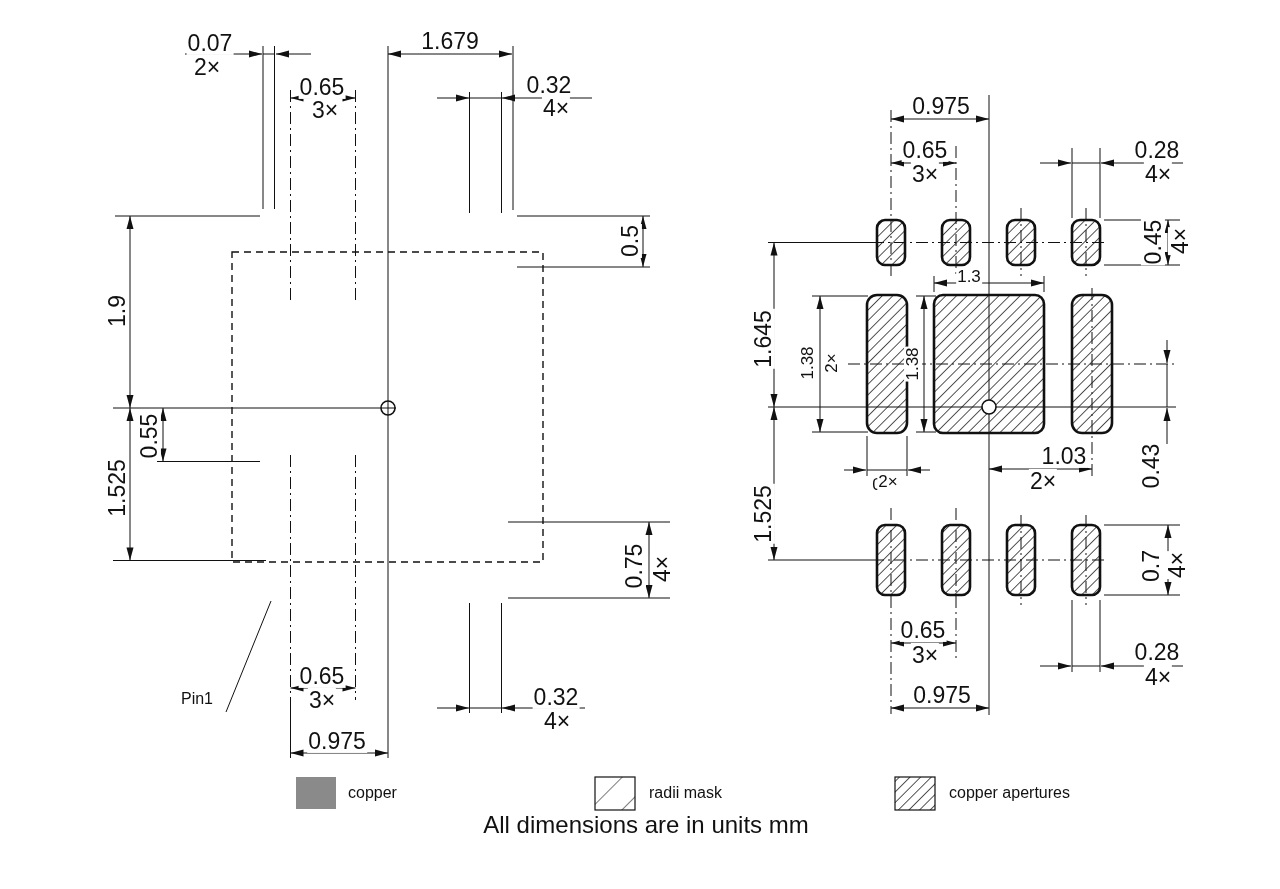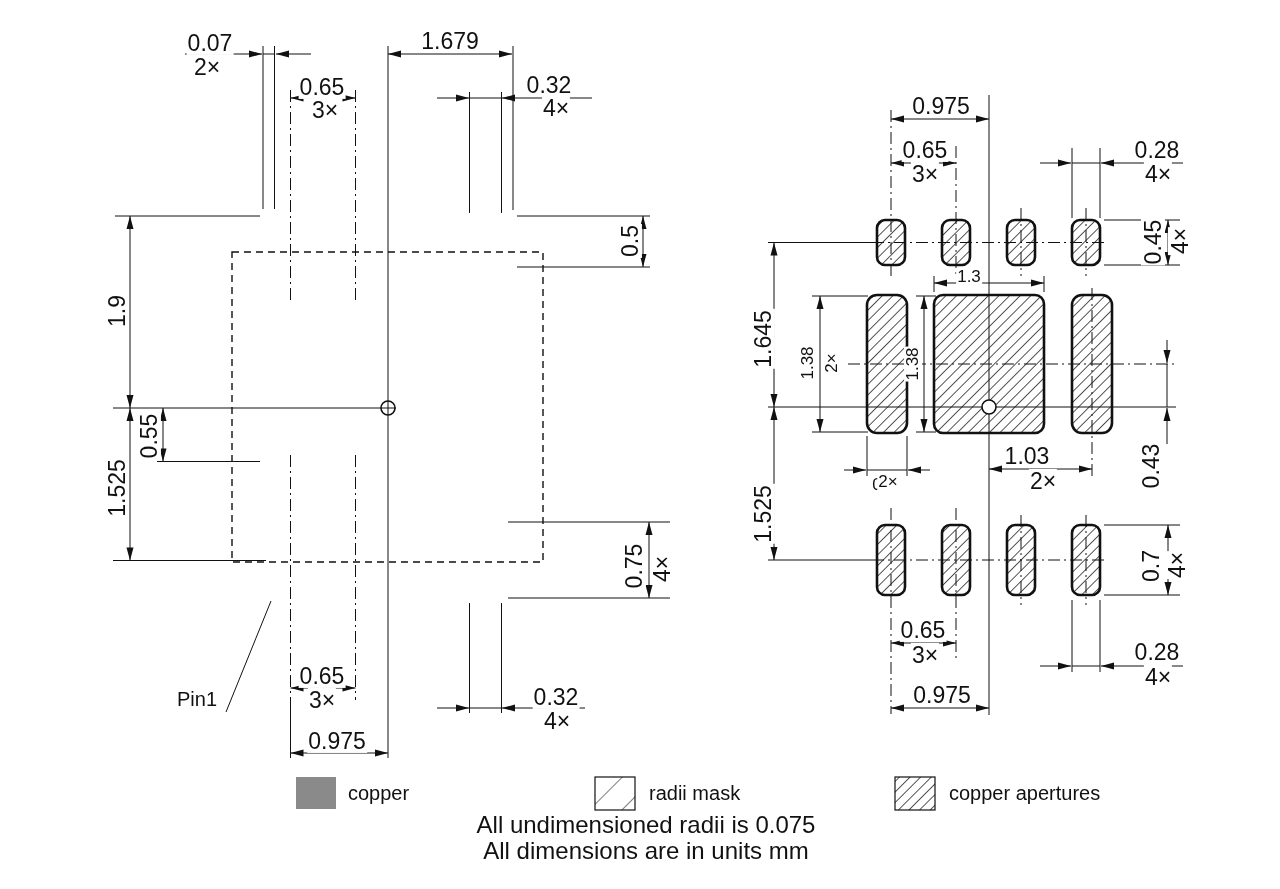--- a/index.html
+++ b/index.html
@@ -3,21 +3,21 @@
 <meta charset="utf-8">
 <style>
   html,body{margin:0;padding:0;background:#fff;}
   #stage{position:relative;width:1280px;height:889px;background:#fff;overflow:hidden;
          font-family:"Liberation Sans",sans-serif;}
   #drawing{position:absolute;left:0;top:0;}
   .lbl{position:absolute;transform:translate(-50%,-50%);font-size:23px;color:#111;
        background:#fff;padding:0 1px;white-space:nowrap;line-height:1.05;}
   .rot{transform:translate(-50%,-50%) rotate(-90deg);}
   .sm{font-size:17px;}
-  .lg{font-size:20px;text-align:center;}
+  .lg{font-size:16px;text-align:center;}
   .leg{transform:translate(0,-50%);}
   .notes{position:absolute;left:646px;top:812px;transform:translateX(-50%);
          text-align:center;font-size:24px;color:#111;line-height:26px;white-space:nowrap;}
 </style>
 </head>
 <body>
 
 <div id="stage">
 
 <svg id="drawing" width="1280" height="889" viewBox="0 0 1280 889">
@@ -245,32 +245,31 @@
 <div class="lbl rot" style="left:1153px;top:242px">0.45</div>
 <div class="lbl rot" style="left:1180px;top:241px">4×</div>
 <div class="lbl sm" style="left:969px;top:277px">1.3</div>
 <div class="lbl rot" style="left:763px;top:339px">1.645</div>
 <div class="lbl rot sm" style="left:808px;top:363px">1.38</div>
 <div class="lbl rot sm" style="left:832px;top:363px">2×</div>
 <div class="lbl rot sm" style="left:913px;top:364px">1.38</div>
 <div class="lbl rot" style="left:763px;top:514px">1.525</div>
 <div class="lbl sm" style="left:884px;top:485px">0.4</div>
 <div class="lbl sm" style="left:888px;top:482px">2×</div>
-<div class="lbl" style="left:1027px;top:456px">1.03</div>
+<div class="lbl" style="left:1064px;top:456px">1.03</div>
 <div class="lbl" style="left:1043px;top:481px">2×</div>
 <div class="lbl rot" style="left:1151px;top:466px">0.43</div>
 <div class="lbl rot" style="left:1151px;top:566px">0.7</div>
 <div class="lbl rot" style="left:1177px;top:565px">4×</div>
 <div class="lbl" style="left:923px;top:630px">0.65</div>
 <div class="lbl" style="left:925px;top:655px">3×</div>
 <div class="lbl" style="left:1157px;top:652px">0.28</div>
 <div class="lbl" style="left:1158px;top:677px">4×</div>
 <div class="lbl" style="left:942px;top:695px">0.975</div>
 
 <div class="lbl lg leg" style="left:347px;top:793px">copper</div>
 <div class="lbl lg leg" style="left:648px;top:793px">radii mask</div>
 <div class="lbl lg leg" style="left:948px;top:793px">copper apertures</div>
 <div class="notes">
-  <div>All undimensioned radii is 0.075</div>
   <div>All dimensions are in units mm</div>
 </div>
 
 </div>
 
 </body></html>

